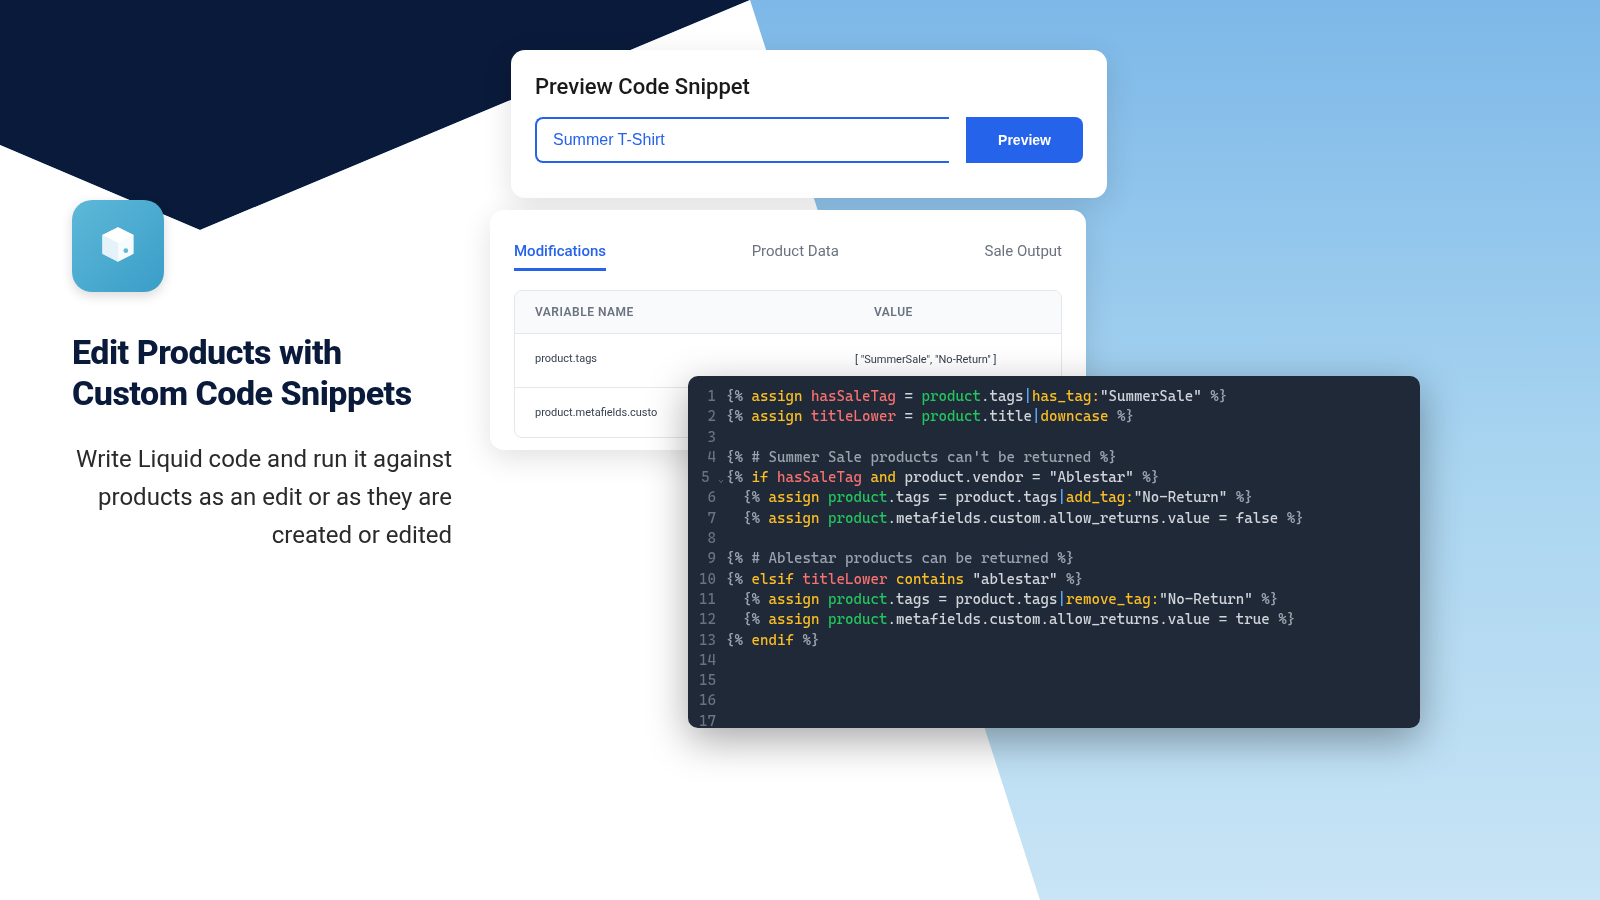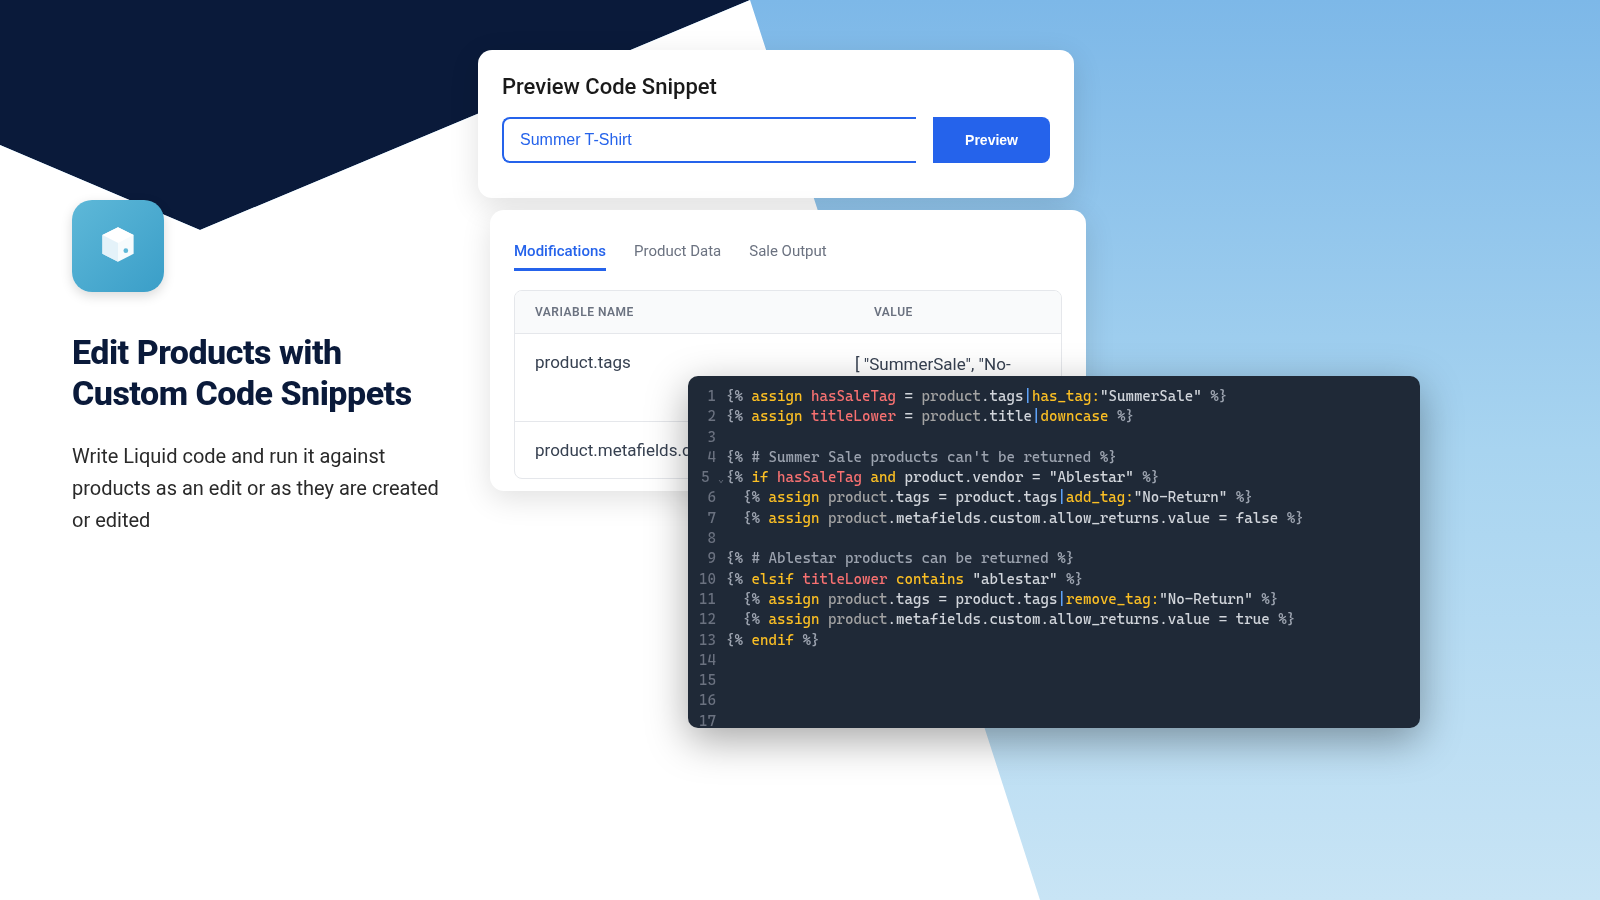--- a/index.html
+++ b/index.html
@@ -68,30 +68,31 @@
     .heading {
       font-size: 34px;
       font-weight: 800;
       color: #0a1a3a;
       line-height: 1.2;
       margin-bottom: 26px;
       letter-spacing: -0.5px;
     }
     
     .subheading {
-      font-size: 20px;
+      font-size: 24px;
       color: #2a2a2a;
       line-height: 1.6;
       font-weight: 400;
+      text-align: right;
     }
     
     
     .preview-card {
       position: absolute;
-      left: 478px;
+      left: 511px;
       top: 50px;
       width: 596px;
       background: #ffffff;
       border-radius: 14px;
       box-shadow: 0 8px 30px rgba(0,0,0,0.12);
       z-index: 5;
       padding: 24px;
     }
     
     .preview-title {
@@ -140,20 +141,21 @@
       box-shadow: 0 8px 30px rgba(0,0,0,0.12);
       z-index: 5;
       padding: 24px 24px 12px 24px;
     }
     
     .tabs {
       display: flex;
       gap: 28px;
       border-bottom: 1px solid transparent;
       margin-bottom: 0;
+      justify-content: space-between;
     }
     
     .tab {
       padding: 8px 0;
       font-size: 15px;
       color: #6b7280;
       cursor: pointer;
       border-bottom: 3px solid transparent;
     }
     
@@ -193,21 +195,21 @@
       flex: 1;
     }
     
     .table-row {
       display: flex;
       padding: 18px 20px;
       border-top: 1px solid #e5e7eb;
     }
     
     .table-row .col {
-      font-size: 17px;
+      font-size: 11px;
       color: #374151;
     }
     
     .table-row .col-value {
       line-height: 1.5;
     }
     
     
     .code-editor {
       position: absolute;
@@ -243,21 +245,21 @@
     .line-content {
       flex: 1;
       color: #d1d5db;
       white-space: pre;
     }
     
     
     .tok-tag { color: #9ca3af; }
     .tok-keyword { color: #fbbf24; }
     .tok-var { color: #f87171; }
-    .tok-obj { color: #a3a3a3; }
+    .tok-obj { color: #22c55e; }
     .tok-prop { color: #d1d5db; }
     .tok-pipe { color: #60a5fa; }
     .tok-filter { color: #fbbf24; }
     .tok-string { color: #d1d5db; }
     .tok-comment { color: #9ca3af; }
   </style>
 </head>
 <body>
 
 <div class="bg-dark-top"></div>

